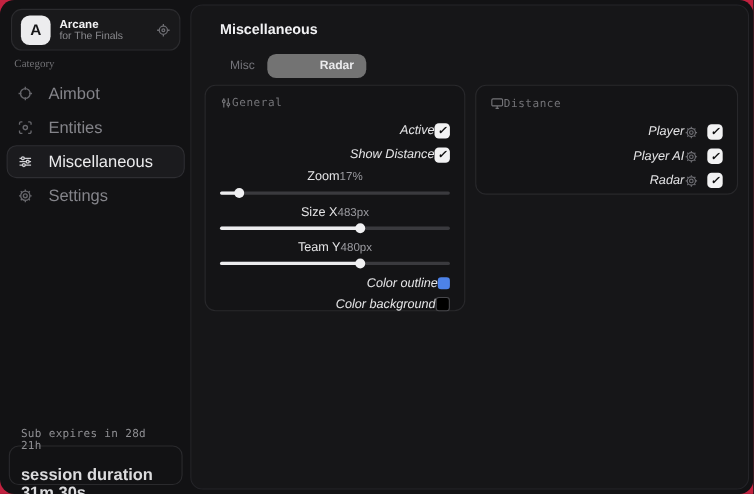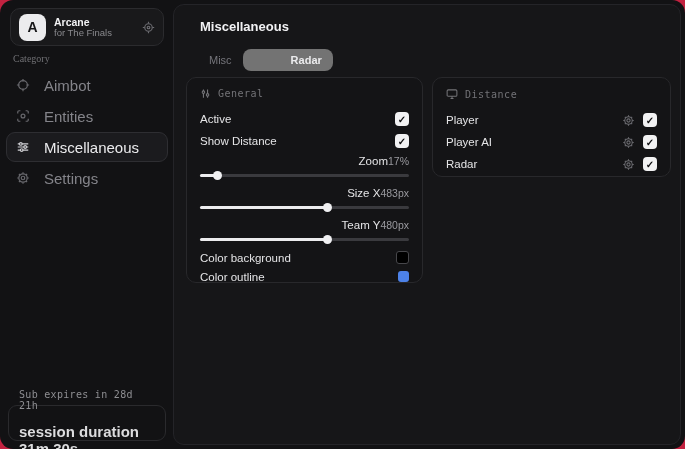--- a/index.html
+++ b/index.html
@@ -40,34 +40,34 @@
     background:#161618;border:1px solid #242428;border-radius:11px;box-sizing:border-box;}
   .page-title{position:absolute;left:26px;top:14px;color:#f2f2f4;font-size:13px;font-weight:bold;}
   .tabs{position:absolute;left:24px;top:44px;display:flex;align-items:flex-start;gap:0;}
   .tab{font-size:11px;padding:5px 11px;border-radius:8px;color:#74747a;cursor:default;}
   .tab.active{background:#737373;color:#ebebed;font-weight:bold;padding-left:48px;}
 
   .card{position:absolute;background:#141416;border:1px solid #28282b;border-radius:10px;
     box-sizing:border-box;padding:10px 13px;}
   .card-general{left:12px;top:72px;width:237px;height:206px;}
   .card-entities{left:258px;top:72px;width:239px;height:100px;}
-  .card-header{display:flex;align-items:center;gap:7px;color:#737377;
+  .card-header{display:flex;align-items:center;color:#737377;
     font-family:"DejaVu Sans Mono",monospace;font-size:10px;letter-spacing:.5px;margin-bottom:9px;}
   .card-header .icon{color:#737377;}
 
-  .row{display:flex;align-items:center;justify-content:space-between;height:22px;}
+  .row{display:flex;align-items:center;justify-content:flex-end;height:22px;font-style:italic;}
   .row-label{color:#e4e4e6;font-size:11.5px;}
   .row-value{color:#9a9a9f;font-size:10.5px;}
   .row-right{display:flex;align-items:center;gap:8px;}
 
   .checkbox{width:14px;height:14px;border-radius:4px;background:#f2f2f3;color:#0c0c0d;
     display:flex;align-items:center;justify-content:center;font-size:10px;font-weight:bold;cursor:default;}
 
   .slider-group{margin-bottom:3px;}
-  .slider-head{display:flex;align-items:center;justify-content:flex-end;height:18px;}
+  .slider-head{display:flex;align-items:center;justify-content:center;height:18px;}
   .slider{position:relative;height:11px;cursor:default;}
   .slider .track{position:absolute;left:0;right:0;top:4px;height:3px;border-radius:2px;background:#3a3a3e;}
   .slider .fill{position:absolute;left:0;top:4px;height:3px;border-radius:2px;background:#ececee;}
   .slider .thumb{position:absolute;top:1px;width:9px;height:9px;margin-left:-4px;border-radius:50%;background:#f0f0f2;}
 
   .color-row{height:19px;}
   .swatch{width:11px;height:11px;border-radius:3px;cursor:default;}
   .swatch-blue{background:#4d82e8;}
   .swatch-black{background:#000000;border:1px solid #47474b;}
 
@@ -206,26 +206,26 @@
             <span class="row-value">480px</span>
           </div>
           <div class="slider">
             <div class="track"></div>
             <div class="fill" style="width: 61%;"></div>
             <div class="thumb" style="left: 61%;"></div>
           </div>
         </div>
 
         <div class="row color-row">
+          <span class="row-label">Color outline</span>
+          <span class="swatch swatch-blue"></span>
+        </div>
+        <div class="row color-row">
           <span class="row-label">Color background</span>
           <span class="swatch swatch-black"></span>
-        </div>
-        <div class="row color-row">
-          <span class="row-label">Color outline</span>
-          <span class="swatch swatch-blue"></span>
         </div>
       </div>
 
       <div class="card card-entities">
         <div class="card-header">
           <span class="icon">
             <svg width="12" height="12" viewBox="0 0 16 16" fill="none" stroke="currentColor" stroke-width="1.4">
               <rect x="1.5" y="2.5" width="13" height="8.5" rx="1.5"></rect>
               <path d="M6 14h4M8 11v3"></path>
             </svg>

